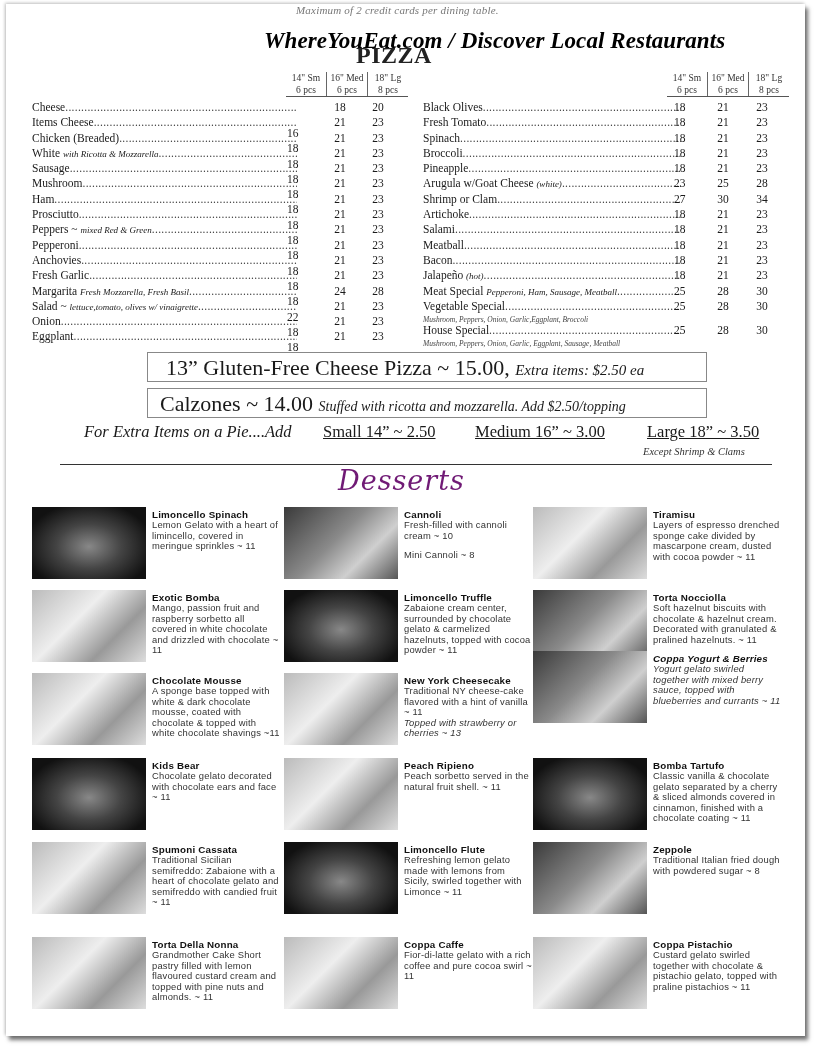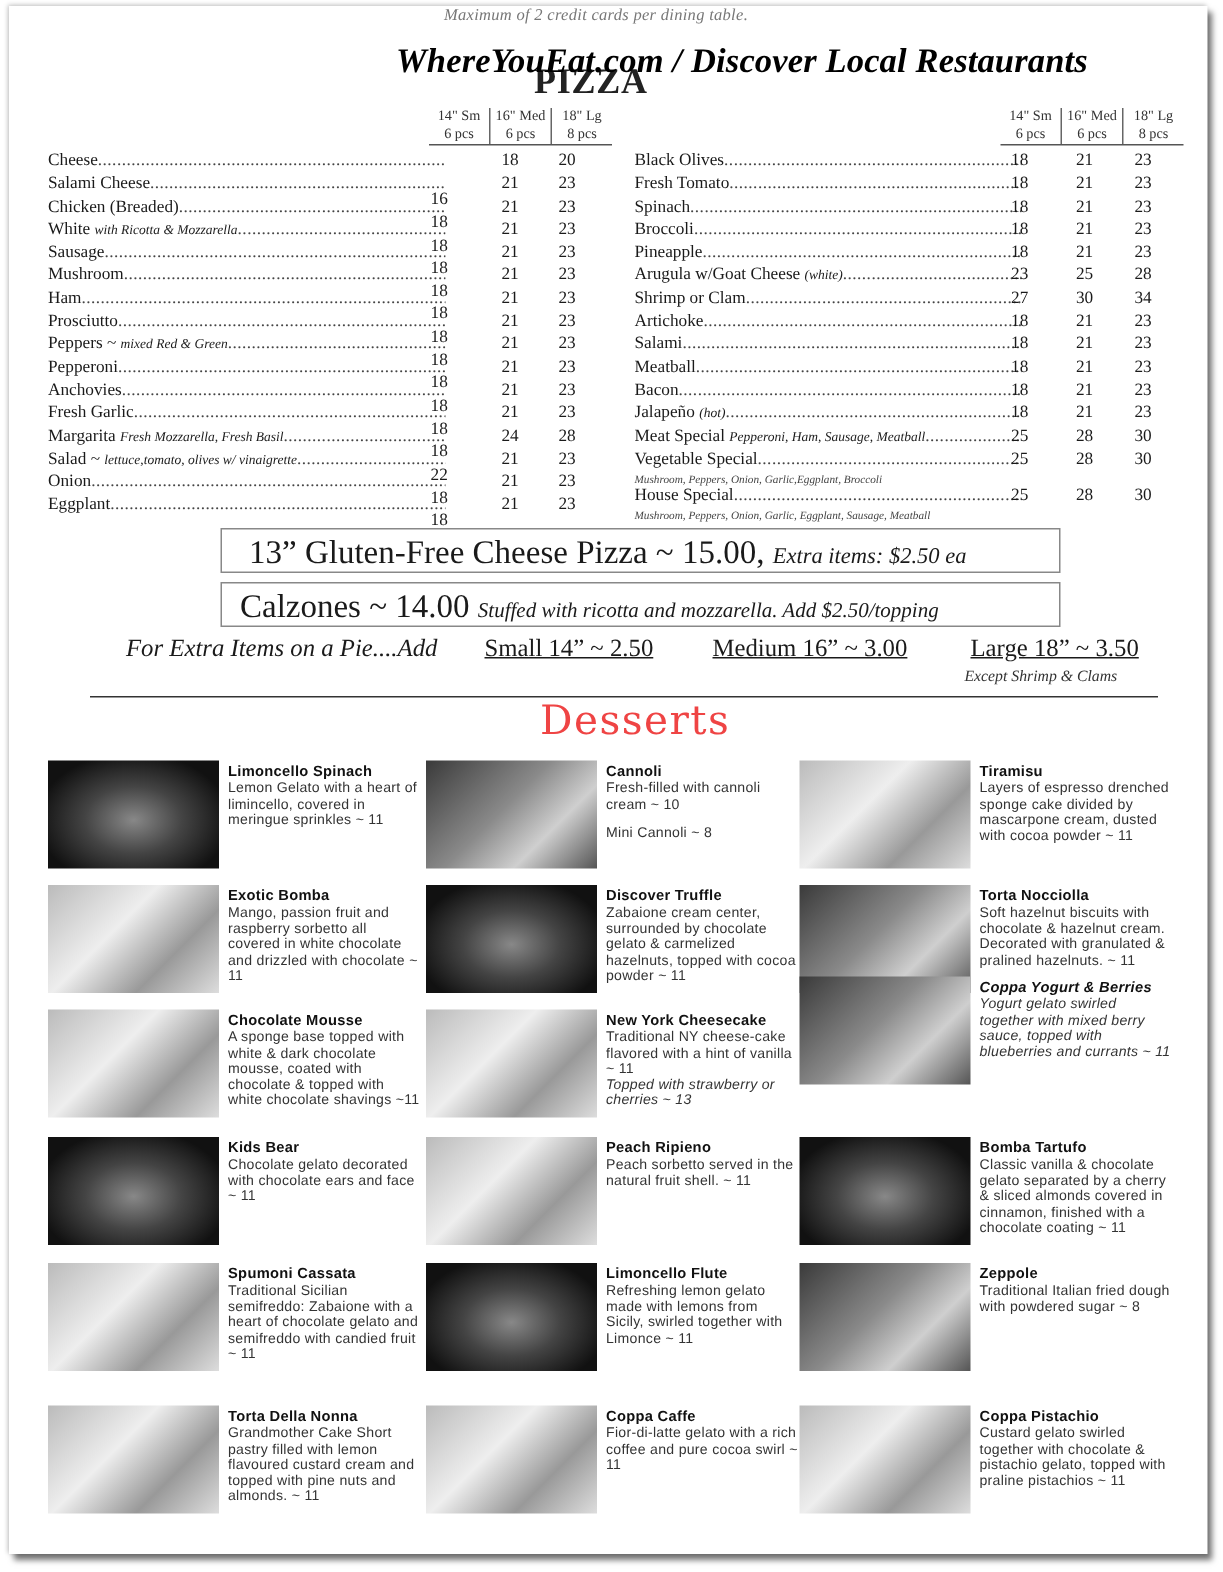--- a/index.html
+++ b/index.html
@@ -41,21 +41,21 @@
     .box { position:absolute; border:1px solid #888; background:#fff; white-space:nowrap; }
     .box1 { left:141px; top:348px; width:560px; height:30px; font-size:22px; line-height:30px; padding-left:18px; box-sizing:border-box; }
     .box1 .it { font-style:italic; font-size:15px; }
     .box2 { left:141px; top:384px; width:560px; height:30px; font-size:22px; line-height:30px; padding-left:12px; box-sizing:border-box; }
     .box2 .it { font-style:italic; font-size:14px; }
     .extras { position:absolute; left:78px; top:418px; font-size:16.5px; white-space:nowrap; }
     .extras .lead { font-style:italic; }
     .extras .opt { text-decoration:underline; position:absolute; top:0; }
     .except { position:absolute; left:637px; top:442px; font-size:10.5px; font-style:italic; color:#333; }
     .rule { position:absolute; left:54px; top:460px; width:712px; height:1px; background:#333; }
-    .desserts-title { position:absolute; left:332px; top:461px; font-family:"DejaVu Serif", serif; font-size:27px; color:#ef4444; letter-spacing:1px;margin-left:22px; }
+    .desserts-title { position:absolute; left:332px; top:461px; font-family:"DejaVu Serif", serif; font-style:italic; font-size:27px; color:#701a75; letter-spacing:1px; }
 
     .dessert { position:absolute; width:245px; height:80px; }
     .dessert .photo { position:absolute; left:0; top:0; width:114px; height:72px; background:linear-gradient(135deg,#3a3a3a,#8a8a8a 45%,#cfcfcf 70%,#555); }
     .dessert .photo.light { background:linear-gradient(135deg,#bbb,#eee 40%,#999 70%,#ddd); }
     .dessert .photo.dark { background:radial-gradient(ellipse at 50% 55%,#888 0%,#444 40%,#111 80%); }
     .dessert .txt { position:absolute; left:120px; top:3px; width:128px; font-family:"Liberation Sans", sans-serif; font-size:9.4px; line-height:10.4px; color:#333; letter-spacing:0.2px; }
     .dessert .txt .dn { font-weight:bold; color:#111; font-size:9.8px; display:block; }
     .dessert .txt .dd { display:block; }
     .dessert .txt .extra { display:block; font-style:italic; }
     .dessert .txt .extra.gap { margin-top:9px; font-style:normal; }
@@ -83,21 +83,21 @@
         </div>
     </div>
     <div class="rows" id="left-rows">
         <div class="prow">
           <div class="name"><span>Cheese</span><span class="dots">............................................................................................................................................</span></div>
           <div class="p p1">16</div>
           <div class="p p2">18</div>
           <div class="p p3">20</div>
         </div>
         <div class="prow">
-          <div class="name"><span>Salami Cheese</span><span class="dots">............................................................................................................................................</span></div>
+          <div class="name"><span>Items Cheese</span><span class="dots">............................................................................................................................................</span></div>
           <div class="p p1">18</div>
           <div class="p p2">21</div>
           <div class="p p3">23</div>
         </div>
         <div class="prow">
           <div class="name"><span>Chicken (Breaded)</span><span class="dots">............................................................................................................................................</span></div>
           <div class="p p1">18</div>
           <div class="p p2">21</div>
           <div class="p p3">23</div>
         </div>
@@ -338,21 +338,21 @@
       <div class="dessert" style="left: 26px; top: 586px;">
         <div class="photo light"></div>
         <div class="txt">
           <span class="dn">Exotic Bomba</span>
           <span class="dd">Mango, passion fruit and raspberry sorbetto all covered in white chocolate and drizzled with chocolate ~ 11</span>
         </div>
       </div>
       <div class="dessert" style="left: 278px; top: 586px;">
         <div class="photo dark"></div>
         <div class="txt">
-          <span class="dn">Discover Truffle</span>
+          <span class="dn">Limoncello Truffle</span>
           <span class="dd">Zabaione cream center, surrounded by chocolate gelato &amp; carmelized hazelnuts, topped with cocoa powder ~ 11</span>
         </div>
       </div>
       <div class="dessert" style="left: 527px; top: 586px; padding-left: 44px;">
         <div class="photo "></div>
         <div class="txt">
           <span class="dn">Torta Nocciolla</span>
           <span class="dd">Soft hazelnut biscuits with chocolate &amp; hazelnut cream. Decorated with granulated &amp; pralined hazelnuts. ~ 11</span>
         </div>
       </div>

